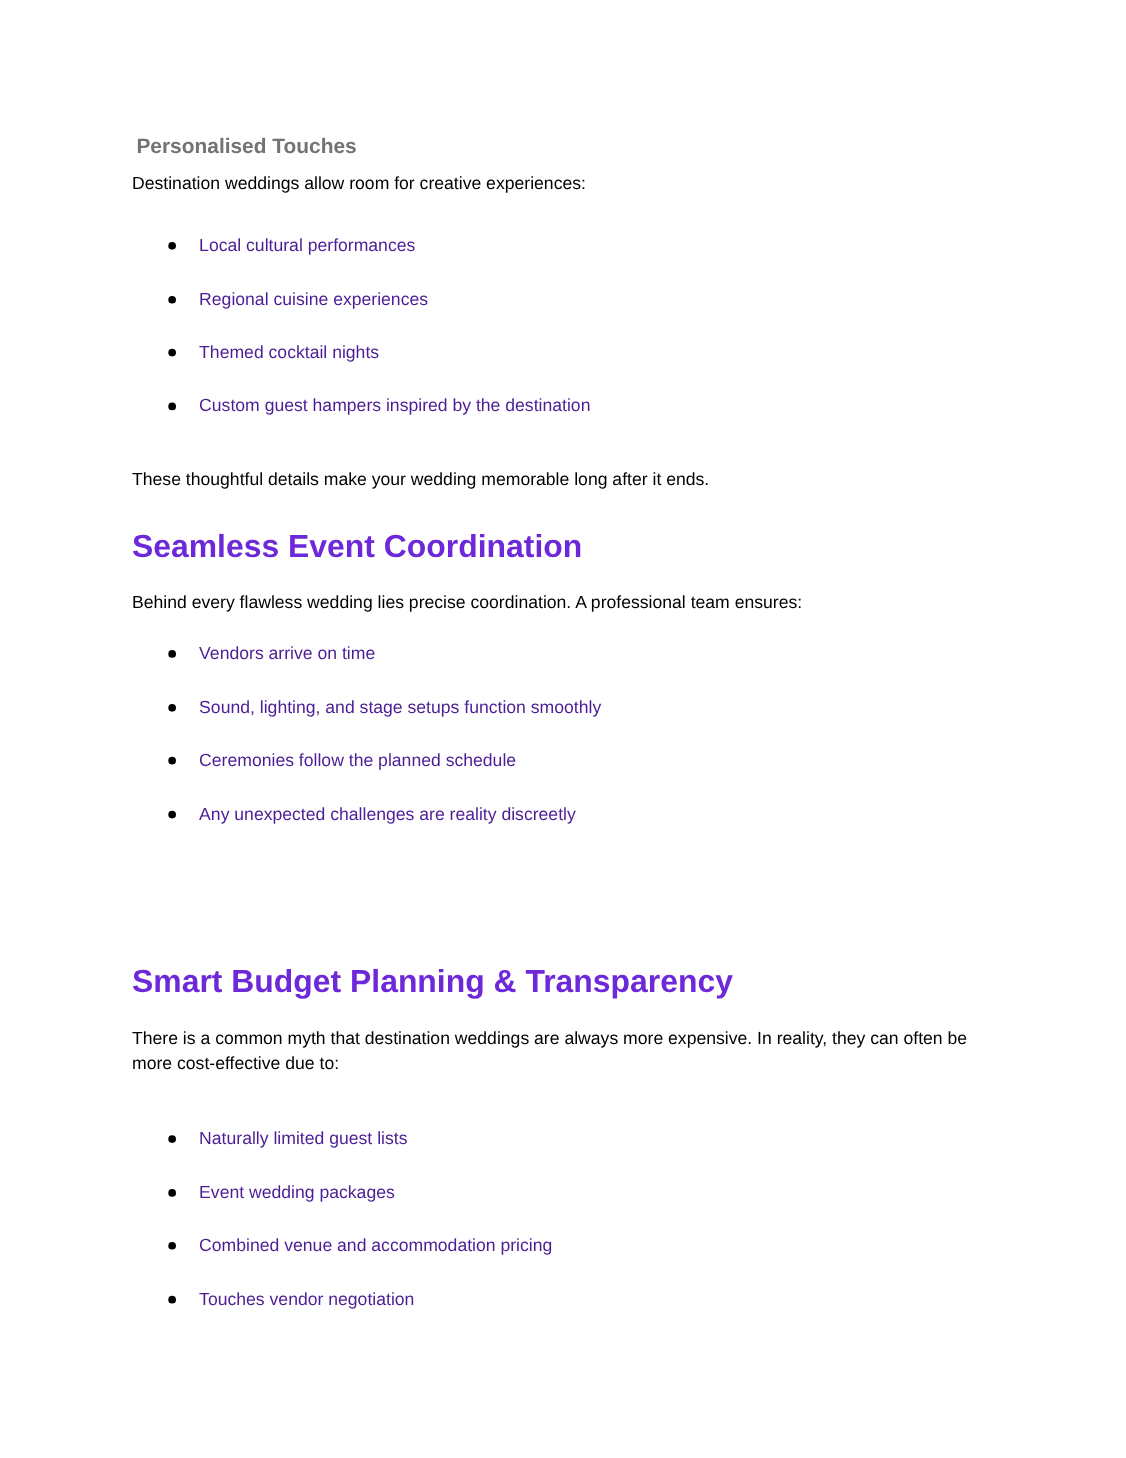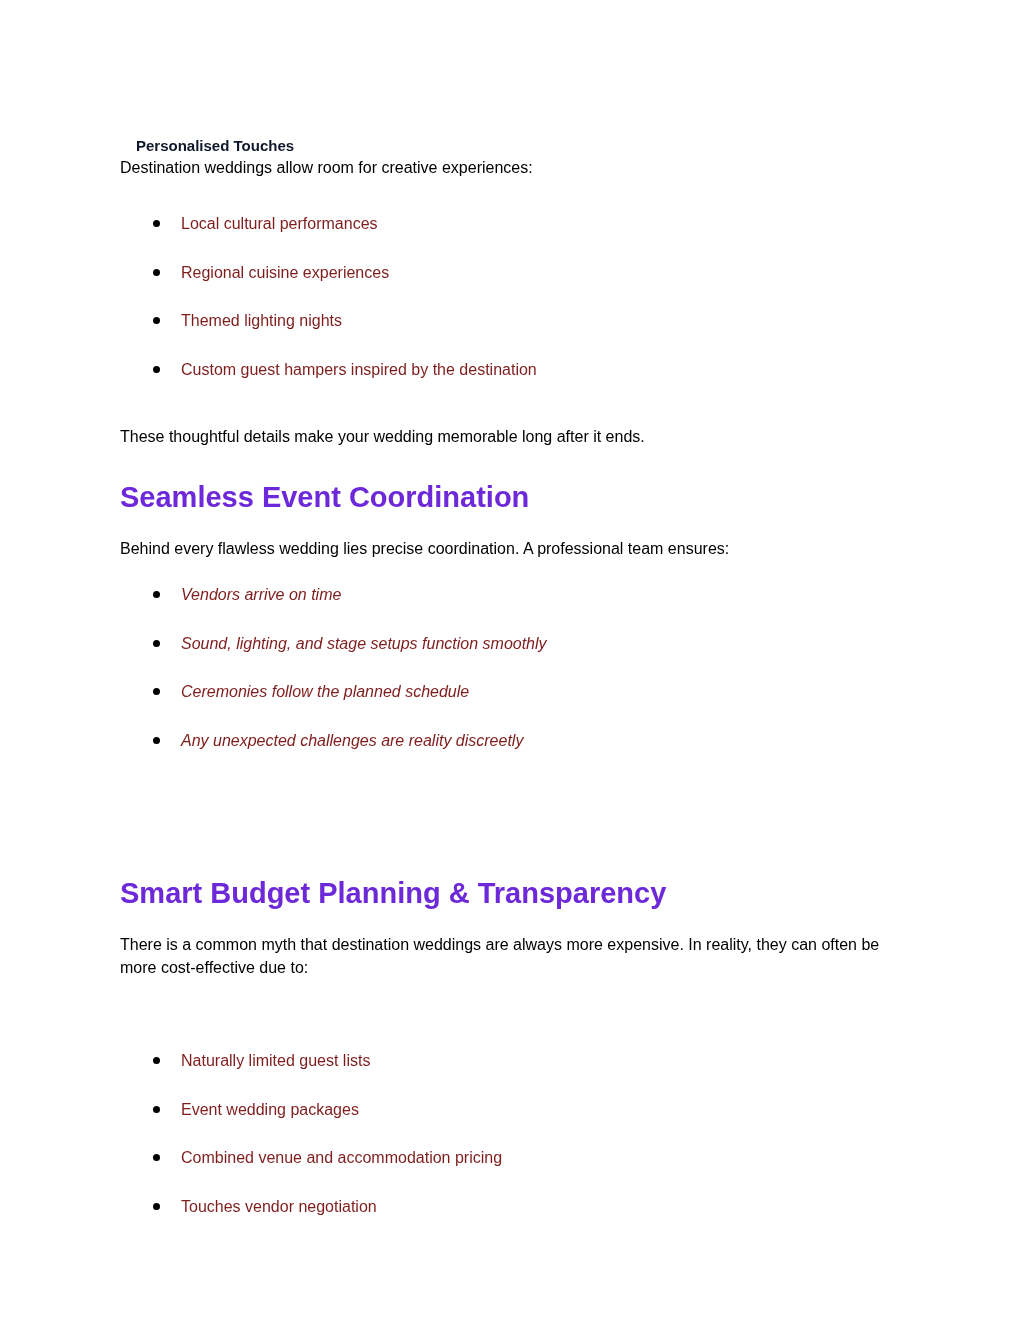--- a/index.html
+++ b/index.html
@@ -29,76 +29,76 @@
     color: #000000;
   }
   .h-large {
     margin: 0;
     font-size: 29px;
     line-height: 38px;
     font-weight: 700;
     color: #6d28d9;
   }
   .h-small {
-    margin: 16px;
-    font-size: 15px;
+    margin: 4px;
+    font-size: 19px;
     line-height: 26px;
     font-weight: 700;
-    color: #0f172a;
+    color: #737373;
   }
   ul.bullets {
     list-style: none;
     margin: 0;
     padding: 0;
   }
   ul.bullets li {
     position: relative;
     font-size: 16px;
     line-height: 23px;
     padding-left: 61px;
     margin-bottom: 25.5px;
-    color: #7f1d1d;
+    color: #4c1d95;
   }
   ul.bullets li:last-child { margin-bottom: 0; }
   ul.bullets li::before {
     content: "";
     position: absolute;
     left: 33px;
     top: 8px;
     width: 7px;
     height: 7px;
     background: #000000;
     border-radius: 50%;
   }
   
   #h3-personalised { top: 117px; }
   #p-creative      { top: 156px; }
   #ul-personalised { top: 212px; }
   #p-thoughtful    { top: 425px; }
   #h1-coordination { top: 478px; }
   #p-behind        { top: 537px; }
-  #ul-coordination { top: 583px; font-style: italic; }
+  #ul-coordination { top: 583px; }
   #p-relax         { top: 797px; }
   #h1-budget       { top: 874px; }
   #p-myth          { top: 933px; }
-  #ul-budget       { top: 1049px; }
+  #ul-budget       { top: 1024px; }
 </style>
 </head>
 <body>
 
 <div class="page">
 
   <h3 class="block h-small" id="h3-personalised">Personalised Touches</h3>
 
   <p class="block para" id="p-creative">Destination weddings allow room for creative experiences:</p>
 
   <ul class="block bullets" id="ul-personalised">
     <li>Local cultural performances</li>
     <li>Regional cuisine experiences</li>
-    <li>Themed lighting nights</li>
+    <li>Themed cocktail nights</li>
     <li>Custom guest hampers inspired by the destination</li>
   </ul>
 
   <p class="block para" id="p-thoughtful">These thoughtful details make your wedding memorable long after it ends.</p>
 
   <h1 class="block h-large" id="h1-coordination">Seamless Event Coordination</h1>
 
   <p class="block para" id="p-behind">Behind every flawless wedding lies precise coordination. A professional team ensures:</p>
 
   <ul class="block bullets" id="ul-coordination">

